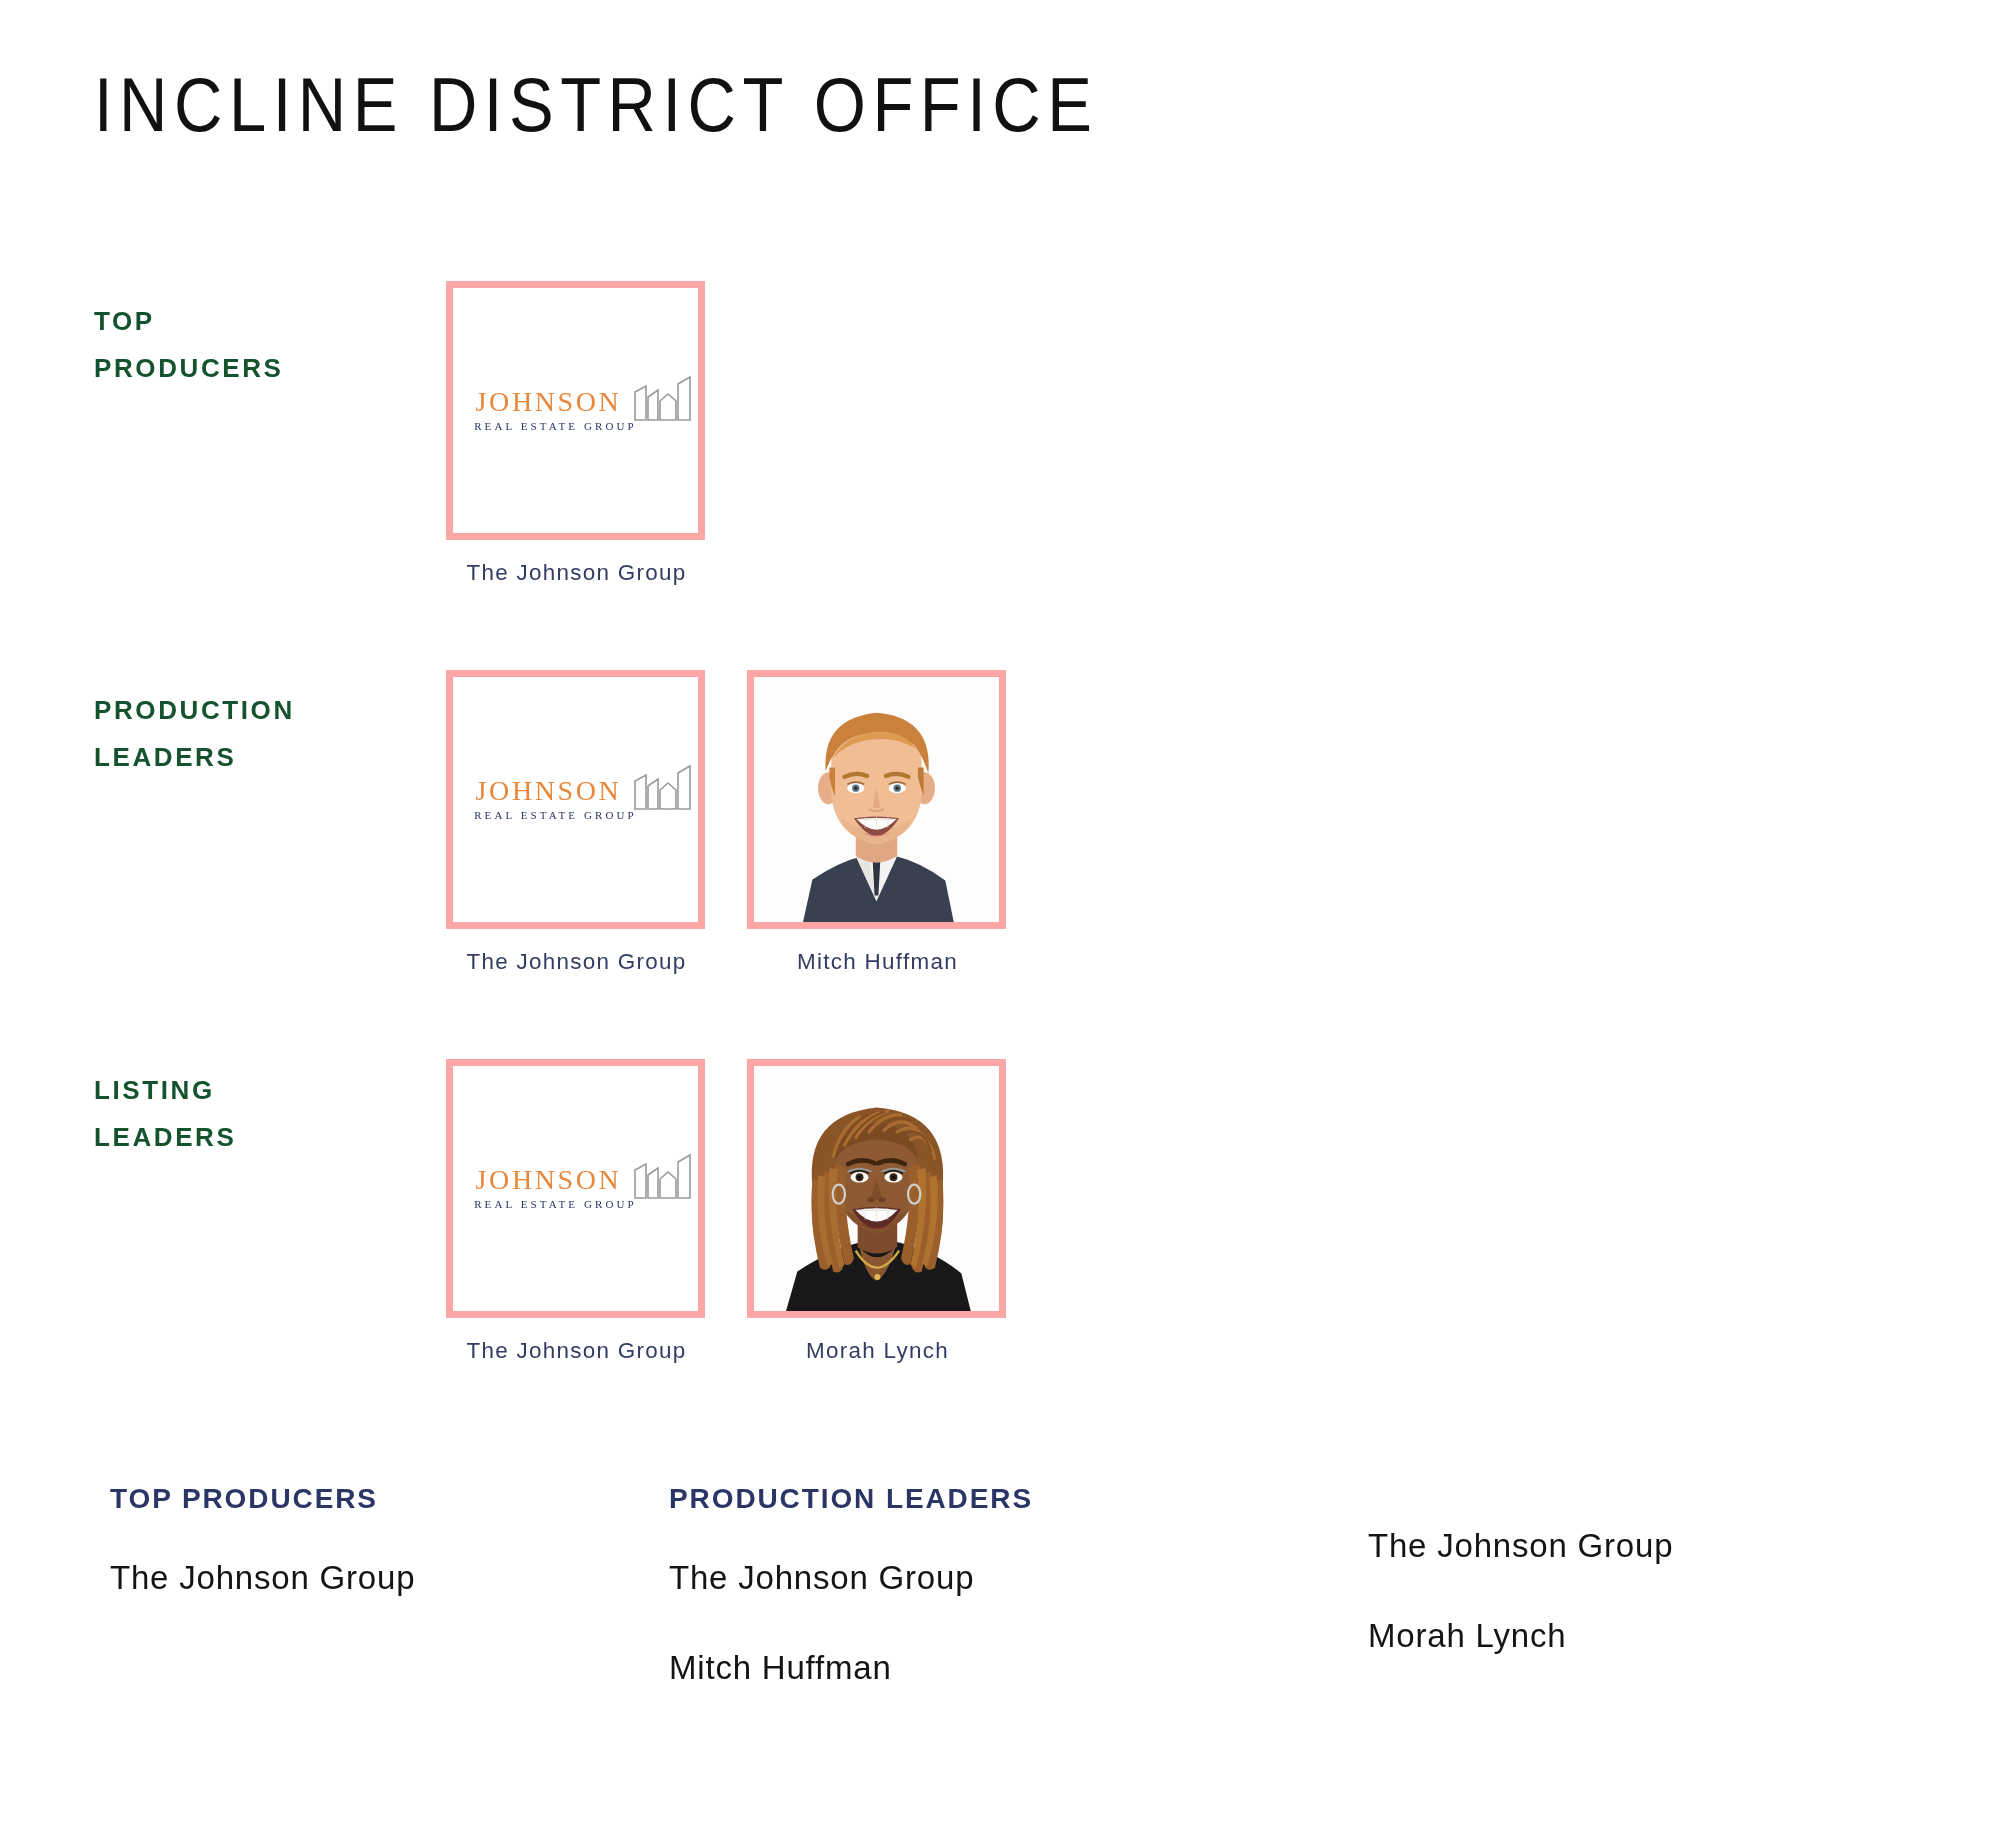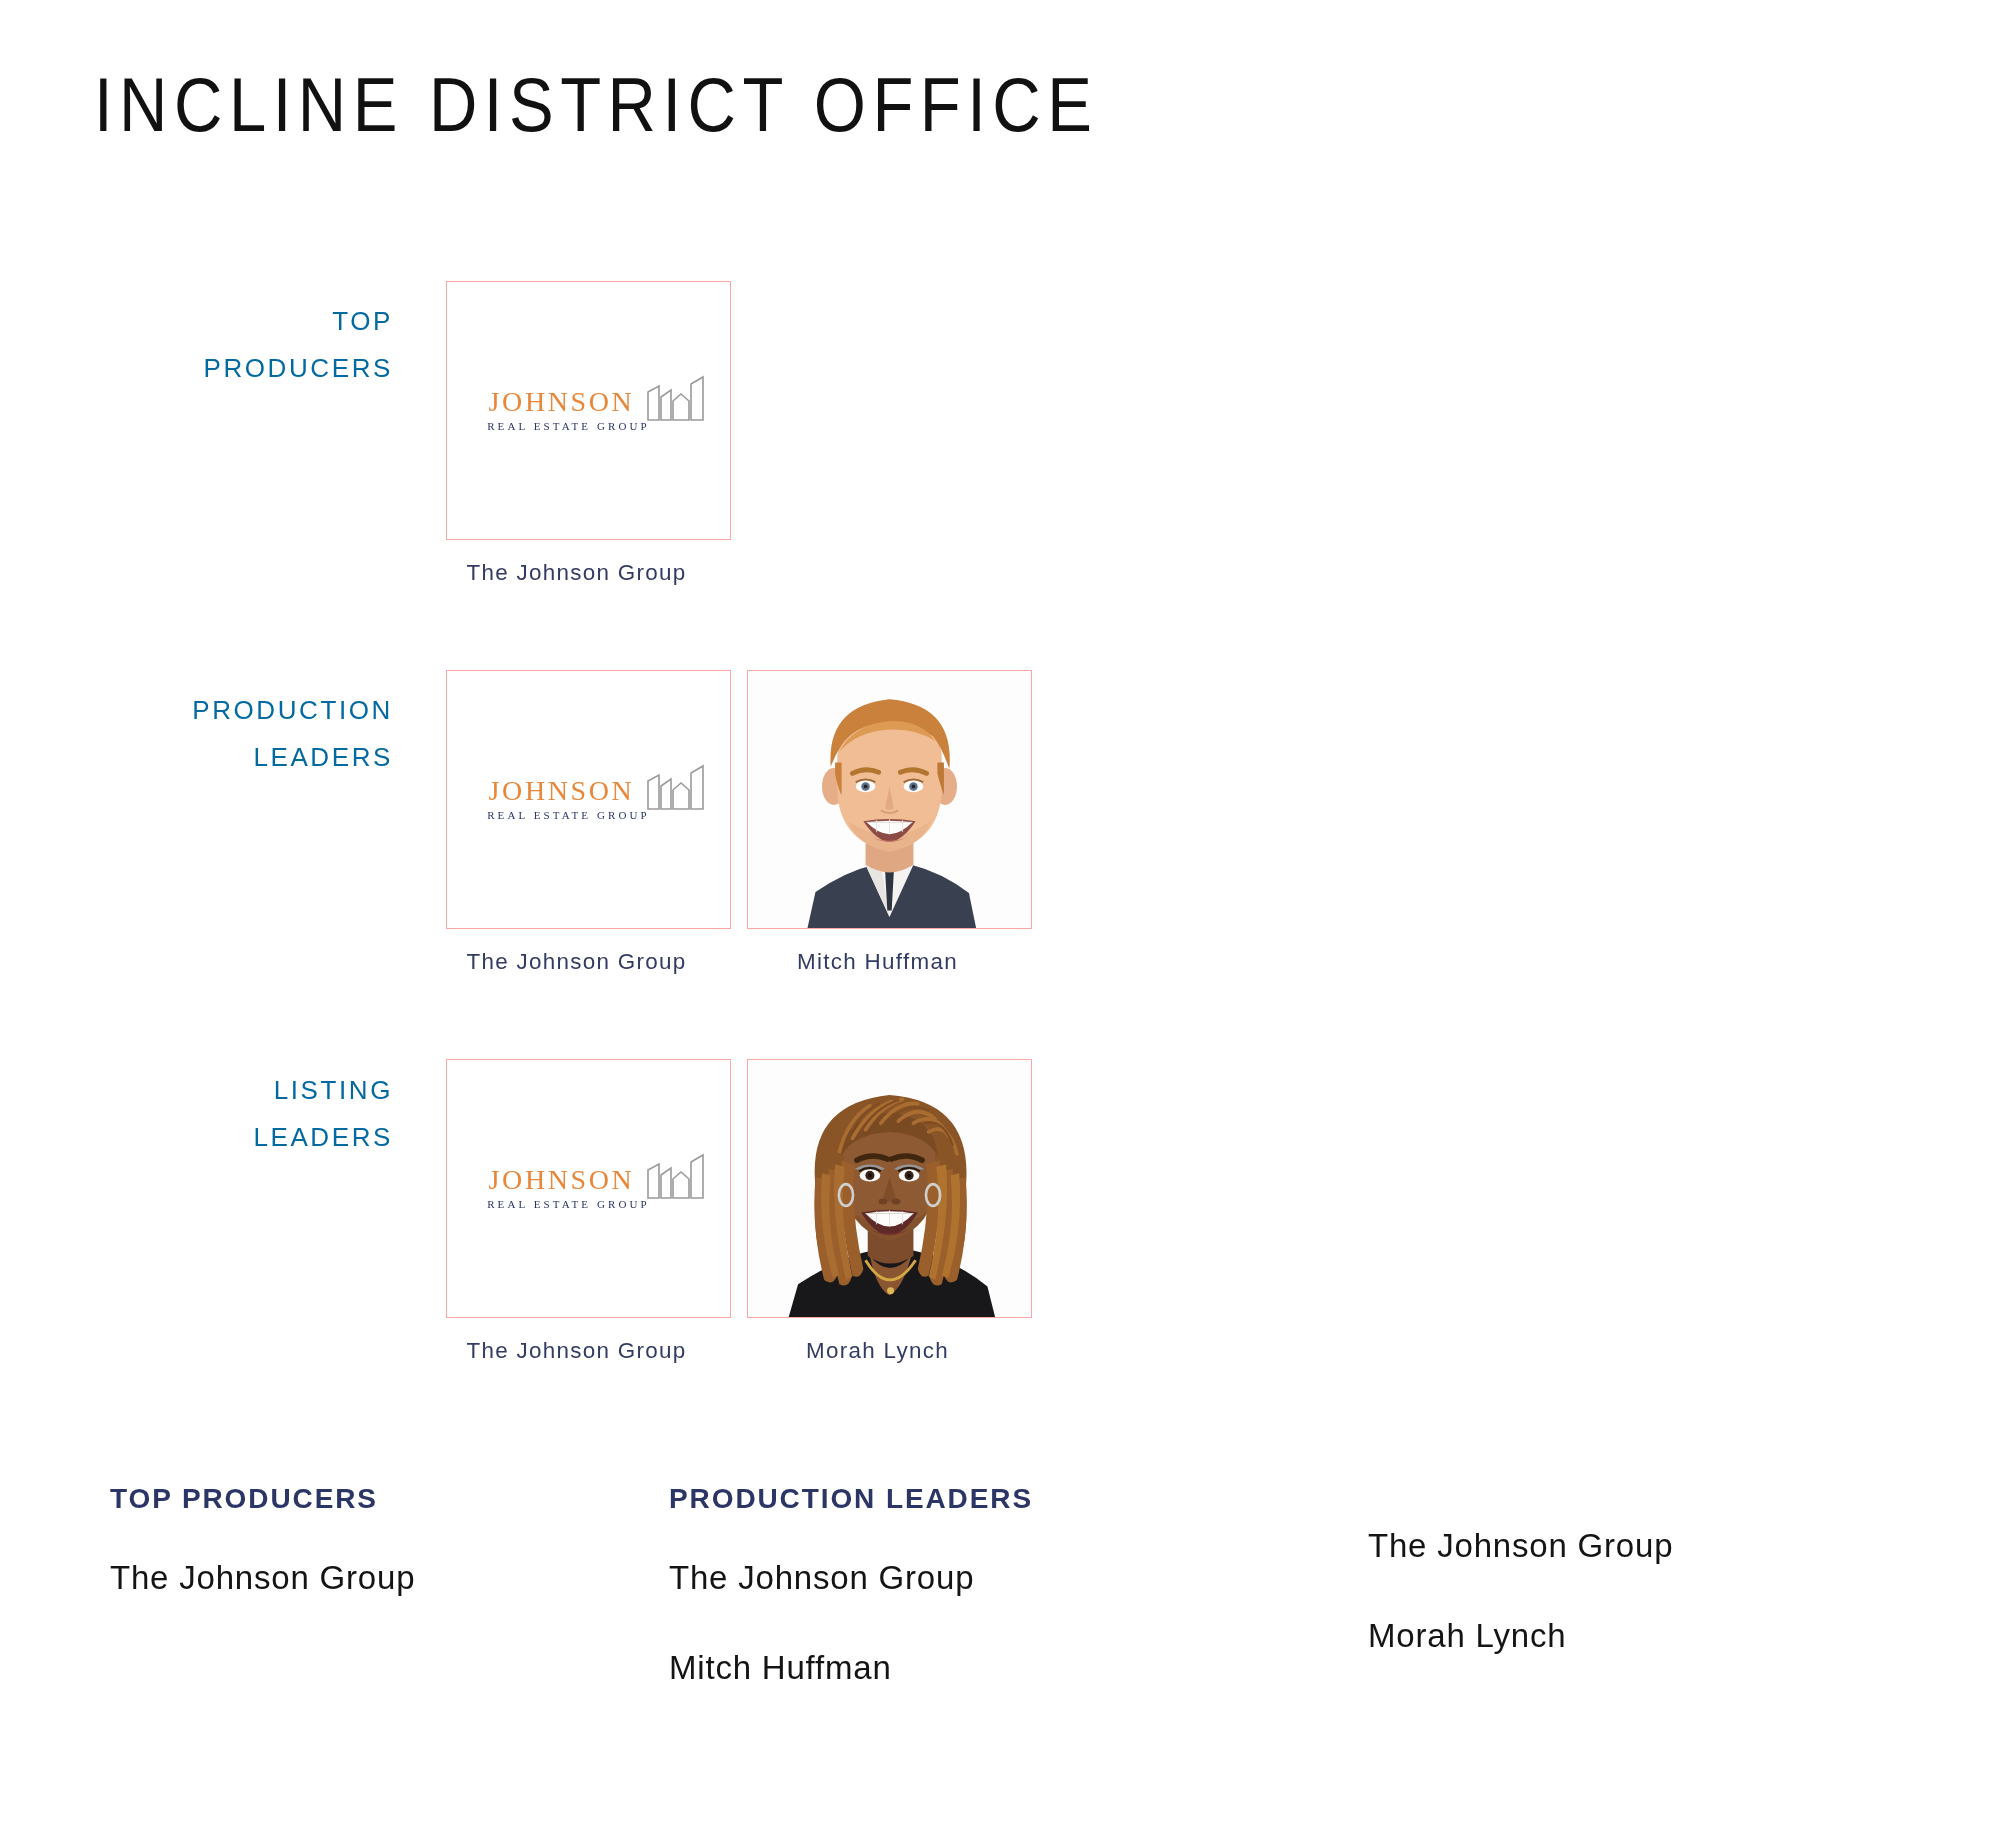--- a/index.html
+++ b/index.html
@@ -40,42 +40,41 @@
   }
   .row {
     position: absolute;
     left: 0;
   }
   .row-label {
     position: absolute;
     left: 94px;
     width: 299px;
     font-size: 26px;
-    font-weight: normal;
+    font-weight: bold;
     letter-spacing: 2.6px;
     line-height: 1.82;
-    color: #0369a1;
+    color: #14532d;
     text-transform: uppercase;
-    text-align: right;
   }
   .cards {
     position: absolute;
     left: 446px;
     top: 0;
     display: flex;
     flex-direction: row;
     gap: 40px;
   }
   .card {
     width: 261px;
   }
   .card-frame {
-    width: 285px;
+    width: 259px;
     height: 259px;
-    border: 1px solid #fca5a5;
+    border: 7px solid #fca5a5;
     box-sizing: border-box;
     background: #ffffff;
     overflow: hidden;
     position: relative;
   }
   .card-caption {
     margin-top: 18px;
     text-align: center;
     font-size: 22.4px;
     font-weight: 300;

